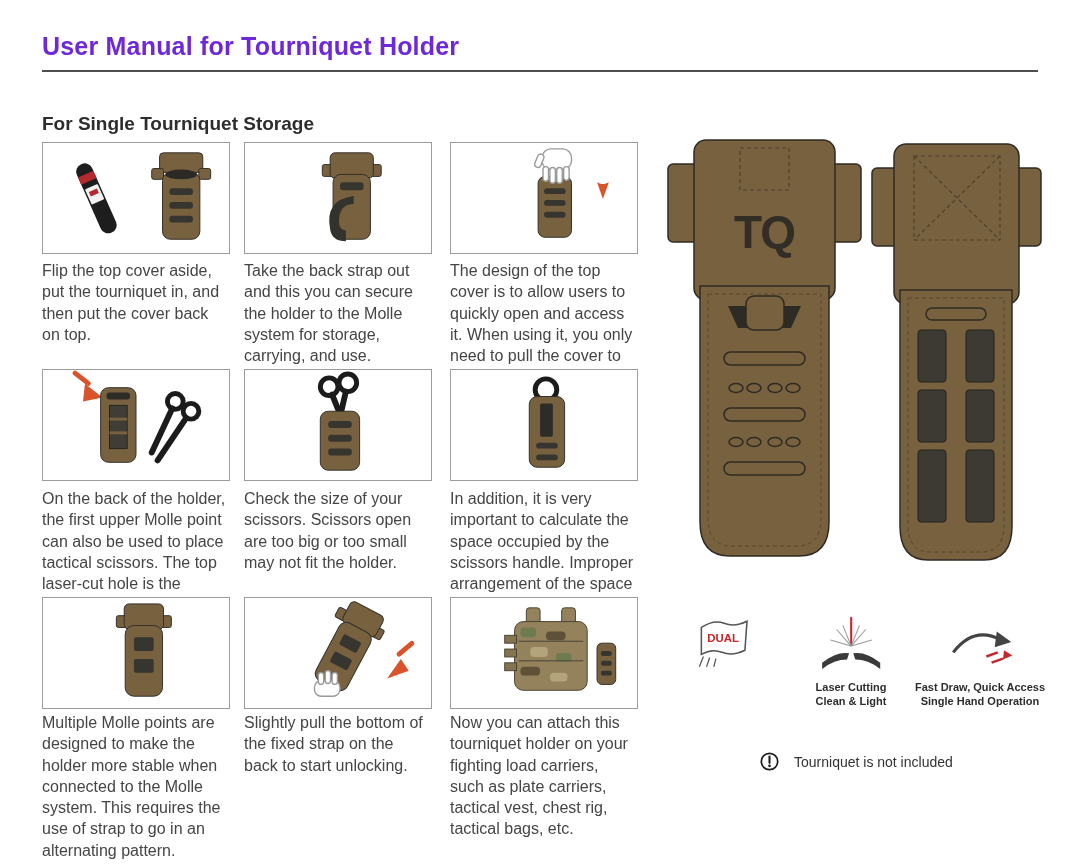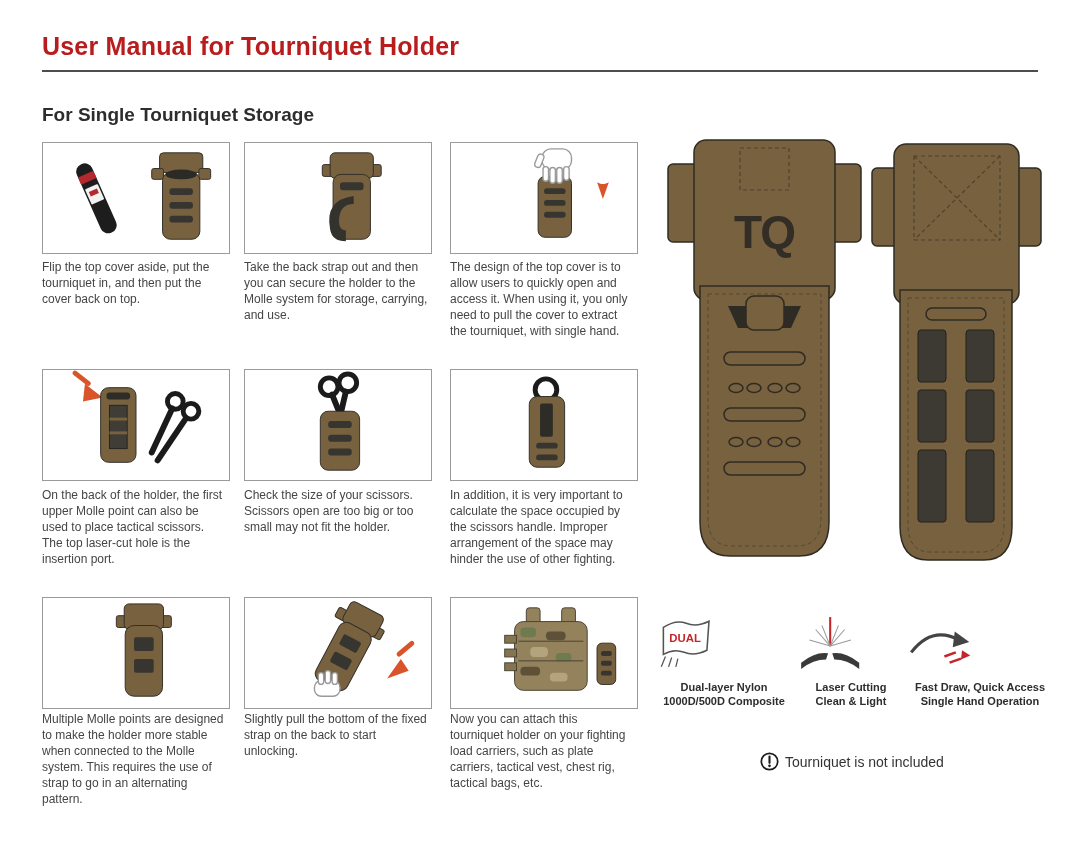--- a/index.html
+++ b/index.html
@@ -1,52 +1,52 @@
 <!DOCTYPE html>
 <html><head>
 <meta charset="utf-8">
 <style>
   * { margin:0; padding:0; box-sizing:border-box; }
   html,body { background:#ffffff; }
   body { font-family:"Liberation Sans", sans-serif; color:#2d2d2d; }
   .page { position:relative; width:1080px; height:864px; background:#ffffff; overflow:hidden; }
 
-  .title { position:absolute; left:42px; top:32px; font-size:25px; font-weight:bold; color:#b91c1c; letter-spacing:.2px; }
+  .title { position:absolute; left:42px; top:32px; font-size:25px; font-weight:bold; color:#6d28d9; letter-spacing:.2px; }
   .rule  { position:absolute; left:42px; top:70px; width:996px; height:2px; background:#4d4d4d; }
 
   .sec-title { position:absolute; left:42px; font-size:19px; font-weight:bold; color:#2d2d2d; }
-  .sec-title.s1 { top:104px; }
+  .sec-title.s1 { top:113px; }
   .sec-title.s2 { top:332px; }
   .sec-title.s3 { top:560px; }
 
   .figbox { position:absolute; width:188px; height:112px; border:1px solid #9b9b9b; background:#ffffff; }
   .figbox svg { width:100%; height:100%; display:block; }
   .row1 .figbox { top:142px; }
   .row2 .figbox { top:369px; }
   .row3 .figbox { top:597px; }
   .c1 { left:42px; }  .c2 { left:244px; }  .c3 { left:450px; }
 
-  .caption { position:absolute; width:184px; font-size:12px; line-height:1.33; color:#454545; }
+  .caption { position:absolute; width:184px; font-size:16px; line-height:1.33; color:#454545; }
   .row1 .caption { top:260px; }
   .row2 .caption { top:488px; }
   .row3 .caption { top:712px; }
 
   .product-front { position:absolute; left:662px; top:136px; width:205px; height:438px; }
   .product-back  { position:absolute; left:868px; top:140px; width:177px; height:438px; }
   .product-front svg, .product-back svg { width:100%; height:100%; display:block; }
 
   .feature { position:absolute; top:614px; text-align:center; }
-  .feature .f-icon { height:58px; display:flex; align-items:center; justify-content:flex-start; }
+  .feature .f-icon { height:58px; display:flex; align-items:center; justify-content:center; }
   .feature .f-icon svg { height:56px; }
   .feature .f-label { margin-top:8px; font-size:11px; font-weight:bold; color:#2d2d2d; line-height:1.3; }
   .f1 { left:653px; width:142px; }
   .f2 { left:797px; width:108px; }
   .f3 { left:905px; width:150px; }
 
-  .note { position:absolute; left:760px; top:752px; display:flex; align-items:center; gap:6px; }
+  .note { position:absolute; left:760px; top:752px; display:flex; align-items:center; gap:15px; }
   .note svg { width:19px; height:19px; display:block; }
   .note .note-text { font-size:14px; color:#333333; }
 </style>
 </head>
 <body>
 
 <div class="page">
 
   <h1 class="title">User Manual for Tourniquet Holder</h1>
   <div class="rule"></div>
@@ -81,21 +81,21 @@
         <g>
           <rect x="78" y="22" width="12" height="12" rx="2" fill="#77613F" stroke="#33302a"></rect>
           <rect x="126" y="22" width="12" height="12" rx="2" fill="#77613F" stroke="#33302a"></rect>
           <rect x="86" y="10" width="44" height="26" rx="5" fill="#77613F" stroke="#33302a"></rect>
           <rect x="89" y="32" width="38" height="66" rx="8" fill="#77613F" stroke="#33302a"></rect>
           <rect x="96" y="40" width="24" height="8" rx="3" fill="#37352f"></rect>
         </g>
         <path d="M110 54 q-30 4 -24 34 q2 12 16 12 l0 -11 q-7 0 -7 -9 q0 -18 15 -18 z" fill="#34322c"></path>
       </svg>
     </figure>
-    <figcaption class="caption c2">Take the back strap out and then you can secure the holder to the Molle system for storage, carrying, and use.</figcaption>
+    <figcaption class="caption c2">Take the back strap out and this you can secure the holder to the Molle system for storage, carrying, and use.</figcaption>
 
     <figure class="figbox c3">
       <svg viewBox="0 0 188 112">
         <g>
           <rect x="88" y="34" width="34" height="62" rx="7" fill="#77613F" stroke="#33302a"></rect>
           <rect x="94" y="46" width="22" height="6" rx="3" fill="#37352f"></rect>
           <rect x="94" y="58" width="22" height="6" rx="3" fill="#37352f"></rect>
           <rect x="94" y="70" width="22" height="6" rx="3" fill="#37352f"></rect>
         </g>
         <g fill="#ffffff" stroke="#9a9a9a" stroke-width="1.4" stroke-linejoin="round">
@@ -288,24 +288,20 @@
   </div>
 
   <div class="feature f1">
     <div class="f-icon">
       <svg viewBox="0 0 64 54">
         <path d="M10 12 q12 -8 22 -4 q10 4 22 -2 l-2 28 q-12 6 -22 2 q-10 -4 -20 2 z" fill="#ffffff" stroke="#555555" stroke-width="1.5"></path>
         <text x="31" y="26" font-size="11" font-weight="bold" fill="#C4262B" text-anchor="middle" font-family="Liberation Sans, sans-serif">DUAL</text>
         <path d="M12 40 l-4 10 M18 41 l-3 9 M24 42 l-2 8" stroke="#555555" stroke-width="1.2" fill="none"></path>
       </svg>
     </div>
-    <div class="f-label">
-      <div>Dual-layer Nylon</div>
-      <div>1000D/500D Composite</div>
-    </div>
   </div>
 
   <div class="feature f3">
     <div class="f-icon">
       <svg viewBox="0 0 64 54">
         <path d="M6 36 q20 -26 46 -12" fill="none" stroke="#444444" stroke-width="3"></path>
         <polygon points="48,16 62,26 46,31" fill="#444444"></polygon>
         <path d="M38 40 l11 -4 M43 46 l11 -4" stroke="#C4262B" stroke-width="2.4" fill="none"></path>
         <polygon points="55,34 63,39 54,43" fill="#C4262B"></polygon>
       </svg>

